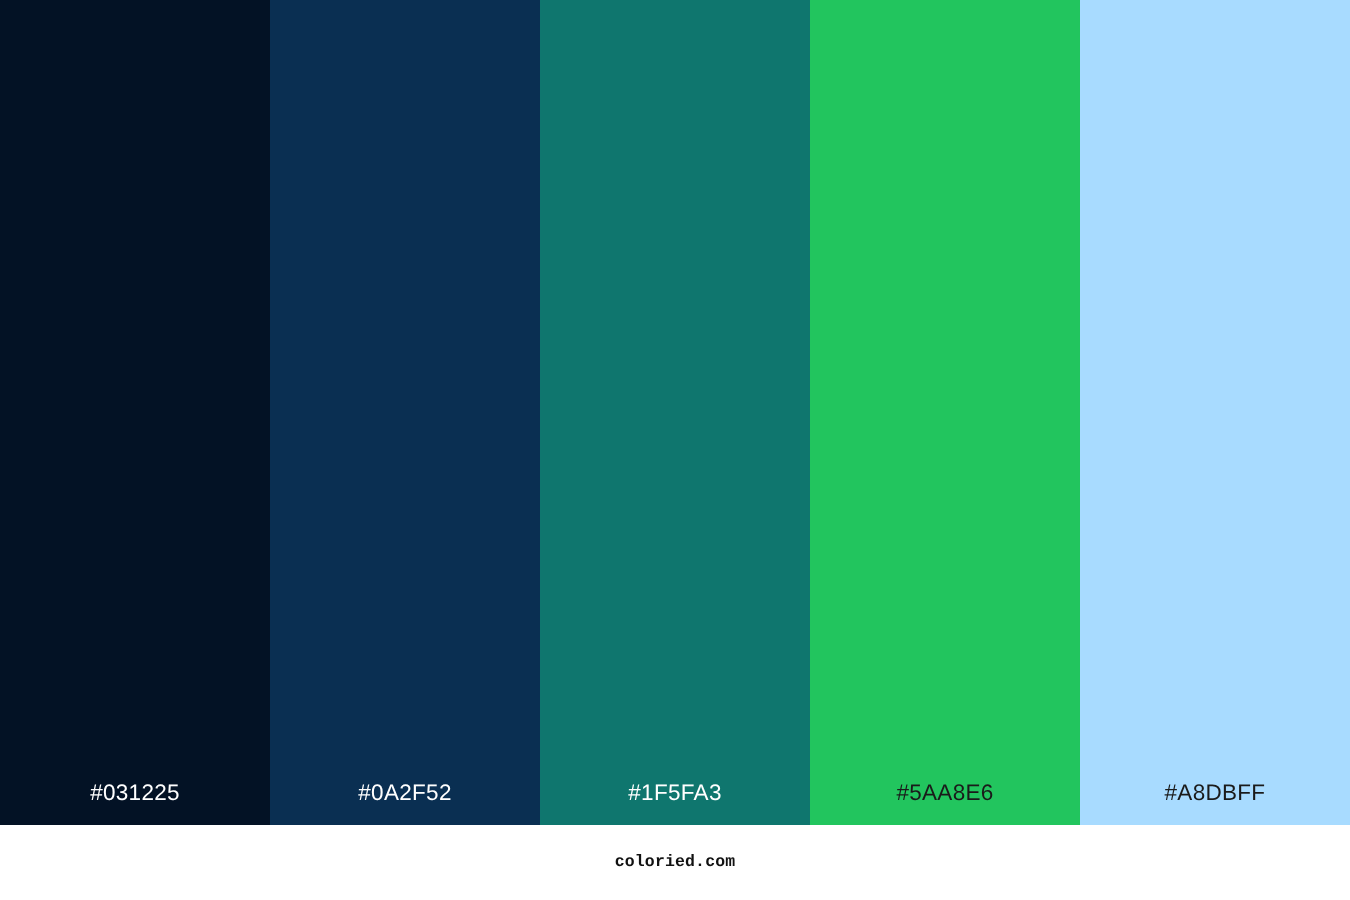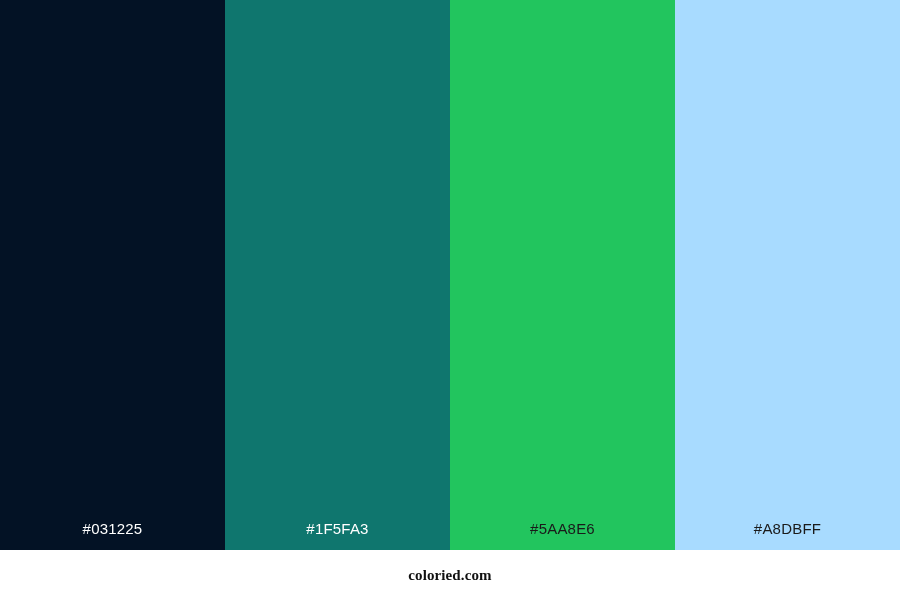--- a/index.html
+++ b/index.html
@@ -60,39 +60,42 @@
   .footer {
     flex: 1 1 auto;
     width: 900px;
     background: #ffffff;
     display: flex;
     align-items: center;
     justify-content: center;
   }
 
   .footer-brand {
-    font-size: 15px;
+    font-size: 11px;
     font-weight: 700;
     color: #111111;
     letter-spacing: 0.1px;
     line-height: 1;
-    font-family: Liberation Serif, serif;
+    font-family: Liberation Mono, monospace;
   }
 </style>
 </head>
 <body>
 
 <div class="palette-page">
 
   <div class="swatch-strip">
 
     <div class="swatch" style="background-color: rgb(3, 18, 37);">
       <span class="swatch-label on-dark">#031225</span>
     </div>
 
+    <div class="swatch" style="background-color: rgb(10, 47, 82);">
+      <span class="swatch-label on-dark">#0A2F52</span>
+    </div>
 
     <div class="swatch" style="background-color: #0f766e;">
       <span class="swatch-label on-dark">#1F5FA3</span>
     </div>
 
     <div class="swatch" style="background-color: #22c55e;">
       <span class="swatch-label on-light">#5AA8E6</span>
     </div>
 
     <div class="swatch" style="background-color: rgb(168, 219, 255);">

